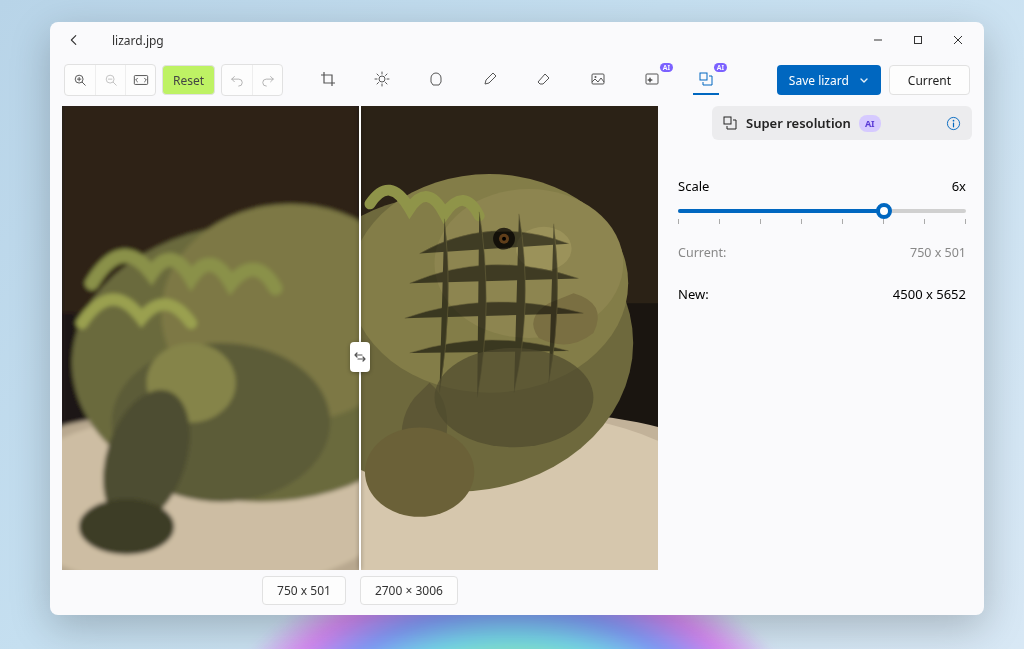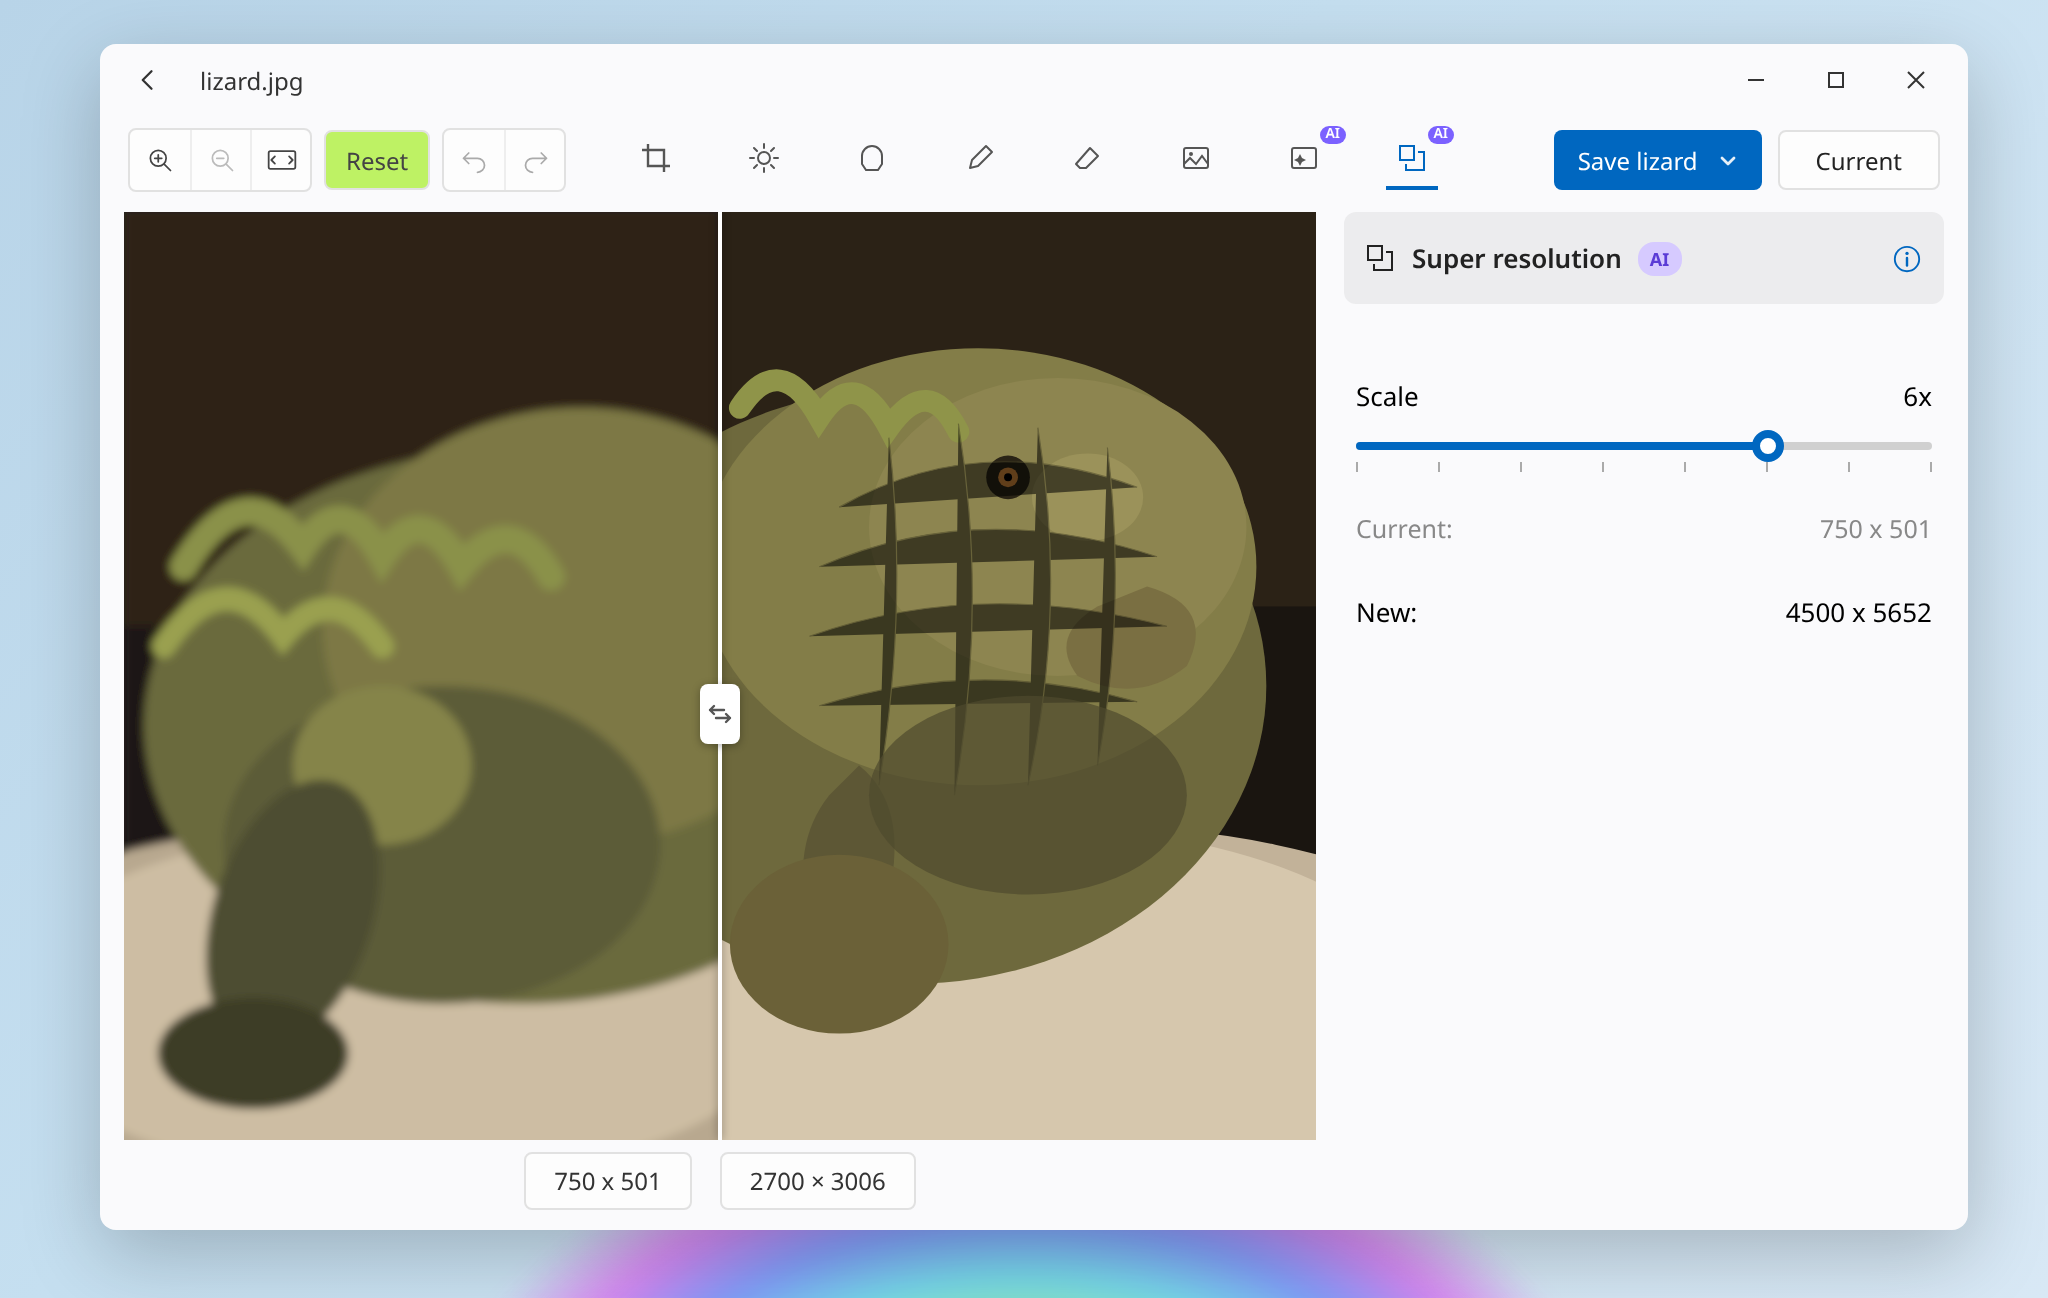--- a/index.html
+++ b/index.html
@@ -35,21 +35,21 @@
     align-items: center;
     padding: 0 6px 0 10px;
     font-size: 12px;
     color: #333;
   }
   .titlebar .back-btn {
     width: 28px; height: 28px;
     display:flex;align-items:center;justify-content:center;
     border-radius:4px;cursor:pointer;
   }
-  .titlebar .title { margin-left:12px; }
+  .titlebar .title { margin-left:24px; }
   .win-controls { margin-left:auto; display:flex; }
   .win-controls .wc {
     width: 40px; height: 32px;
     display:flex;align-items:center;justify-content:center;
     cursor:pointer;
   }
 
   .toolbar {
     height: 44px;
     display:flex;
@@ -137,23 +137,23 @@
   .dim-labels {
     display:flex; justify-content:center; gap:14px; margin-top:6px;
   }
   .dim-label {
     background:#fdfdfd; border:1px solid #e1e1e1; border-radius:4px;
     padding:5px 14px; font-size:12px; color:#333;
   }
 
   .side-panel { flex:1; display:flex; flex-direction:column; }
   .panel-header {
-    height:46px; background:#ececee; border-radius:6px;
+    height:34px; background:#ececee; border-radius:6px;
     display:flex; align-items:center; padding:0 10px; gap:8px;
-    font-size:13px; font-weight:600; color:#222;
+    font-size:13px; font-weight:600; color:#222;margin-left:40px;
   }
   .panel-header .ai-pill {
     background:#d6caff; color:#5b3cd6; font-size:9px; font-weight:700;
     padding:2px 6px; border-radius:8px;
   }
   .panel-header .info { margin-left:auto; color:#0067c0; cursor:pointer; width:18px;height:18px;display:flex;align-items:center;justify-content:center; }
 
   .panel-body { padding: 31px 6px 0; font-size:13px; }
   .row { display:flex; justify-content:space-between; margin-top:6px; }
   .row.muted { color:#888; font-size:12.5px; }

